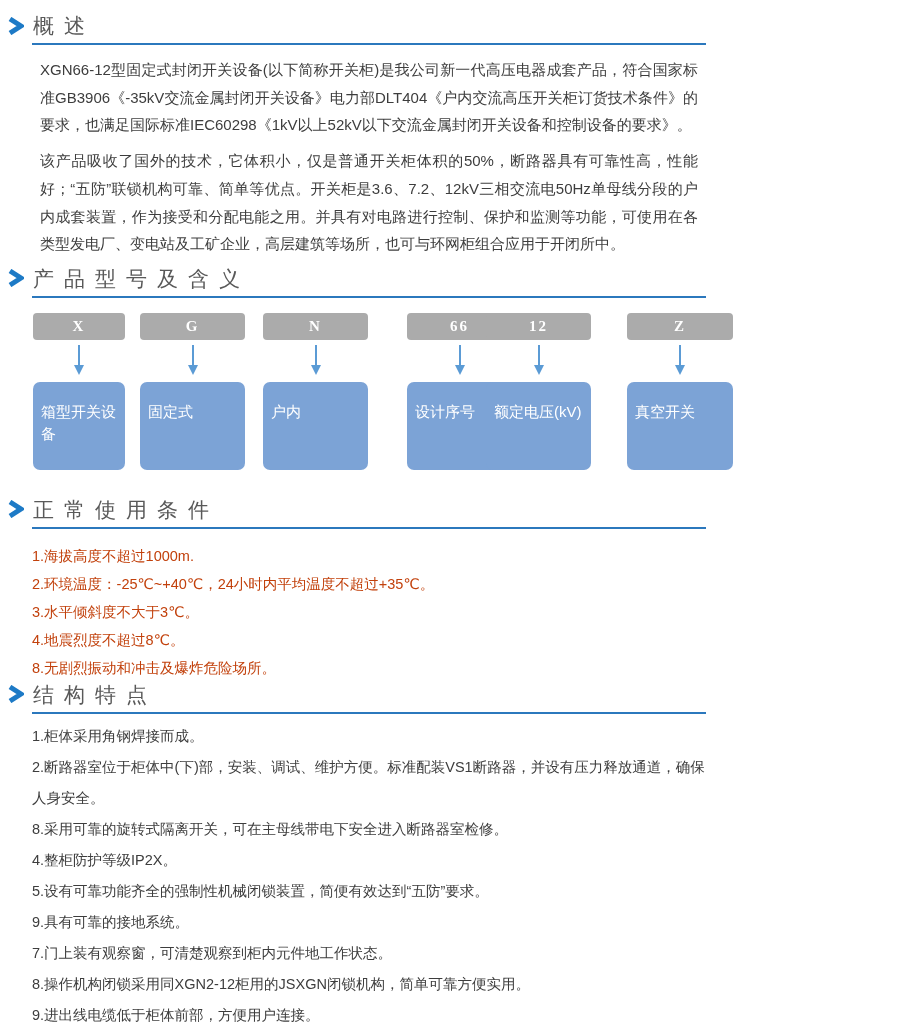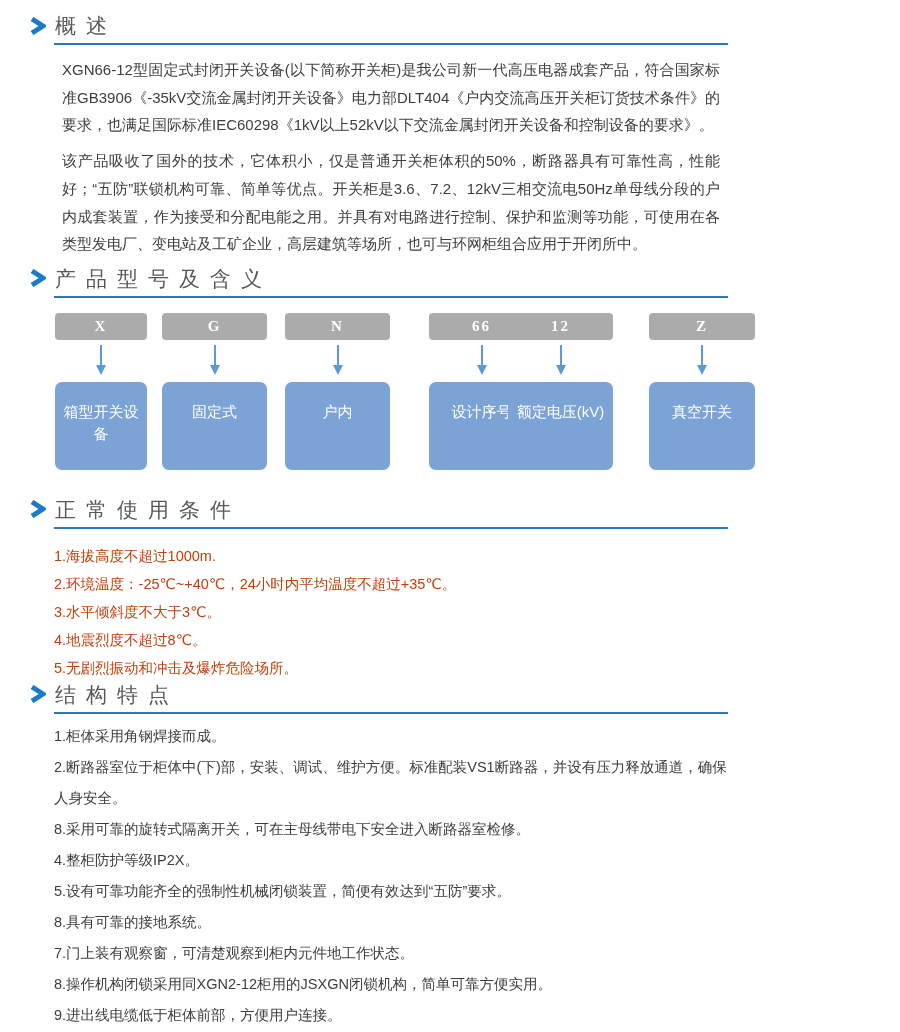--- a/index.html
+++ b/index.html
@@ -1,21 +1,21 @@
 <!DOCTYPE html>
 <html><head>
 <meta charset="utf-8">
 <style>
   html,body{margin:0;padding:0;background:#ffffff;}
   body{
     width:900px;height:1032px;overflow:hidden;
     font-family:"Liberation Sans","DejaVu Sans",sans-serif;
     color:#3d3d3d;
   }
-  .page{position:relative;width:720px;height:1032px;padding-left:22px;}
+  .page{position:relative;width:720px;height:1032px;}
 
   
   .sec-head{display:flex;align-items:center;margin:0 14px 0 7px;}
   .chevron{width:17px;height:18px;flex:0 0 17px;margin-right:9px;display:block;}
   .sec-title{font-size:21px;color:#595959;letter-spacing:10px;line-height:25px;white-space:nowrap;}
   .sec-rule{border:none;border-top:2px solid #2b78bd;margin:5px 14px 0 32px;height:0;}
 
   
   .overview-text{margin:11px 14px 0 32px;}
   .overview-text p{margin:8px;font-size:15px;line-height:27.7px;text-align:justify;color:#3d3d3d;}
@@ -32,21 +32,21 @@
   .code-box{
     height:27px;background:#ababab;border-radius:4px;
     display:flex;align-items:center;justify-content:center;
     color:#ffffff;font-family:"Liberation Serif","DejaVu Serif",serif;
     font-weight:bold;font-size:15px;letter-spacing:2px;
   }
   .down-arrow{display:block;margin:5px auto 0;}
   .meaning-box{
     margin-top:7px;height:88px;background:#7ca3d6;border-radius:7px;
     box-sizing:border-box;padding:19px 8px 0;
-    color:#ffffff;font-size:15px;line-height:22px;text-align:center;
+    color:#ffffff;font-size:15px;line-height:22px;text-align:left;
   }
   .code-sep{
     position:absolute;left:488px;top:0;width:19px;height:27px;
     text-align:center;font-size:16px;font-weight:bold;color:#3a3a3a;line-height:25px;
   }
 
   
   .doc-list{list-style:none;margin:0;padding:0;}
   .cond-list{margin:13px 14px 0 32px;}
   .cond-list li{font-size:14.5px;line-height:28px;color:#c2410c;}
@@ -153,38 +153,38 @@
         <path d="M3 2 L14 9 L3 16" fill="none" stroke="#1d7ac6" stroke-width="5" stroke-linejoin="miter"></path>
       </svg>
       <span class="sec-title">正常使用条件</span>
     </div>
     <div class="sec-rule"></div>
     <ul class="doc-list cond-list">
       <li>1.海拔高度不超过1000m.</li>
       <li>2.环境温度：-25℃~+40℃，24小时内平均温度不超过+35℃。</li>
       <li>3.水平倾斜度不大于3℃。</li>
       <li>4.地震烈度不超过8℃。</li>
-      <li>5.无剧烈振动和冲击及爆炸危险场所。</li>
+      <li>8.无剧烈振动和冲击及爆炸危险场所。</li>
     </ul>
   </div>
 
   <div class="section sec-features">
     <div class="sec-head">
       <svg class="chevron" viewBox="0 0 17 18">
         <path d="M3 2 L14 9 L3 16" fill="none" stroke="#1d7ac6" stroke-width="5" stroke-linejoin="miter"></path>
       </svg>
       <span class="sec-title">结构特点</span>
     </div>
     <div class="sec-rule"></div>
     <ul class="doc-list feat-list">
       <li>1.柜体采用角钢焊接而成。</li>
       <li>2.断路器室位于柜体中(下)部，安装、调试、维护方便。标准配装VS1断路器，并设有压力释放通道，确保人身安全。</li>
       <li>8.采用可靠的旋转式隔离开关，可在主母线带电下安全进入断路器室检修。</li>
       <li>4.整柜防护等级IP2X。</li>
       <li>5.设有可靠功能齐全的强制性机械闭锁装置，简便有效达到“五防”要求。</li>
-      <li>8.具有可靠的接地系统。</li>
+      <li>9.具有可靠的接地系统。</li>
       <li>7.门上装有观察窗，可清楚观察到柜内元件地工作状态。</li>
       <li>8.操作机构闭锁采用同XGN2-12柜用的JSXGN闭锁机构，简单可靠方便实用。</li>
       <li>9.进出线电缆低于柜体前部，方便用户连接。</li>
     </ul>
   </div>
 
 </div>
 
 </body></html>

